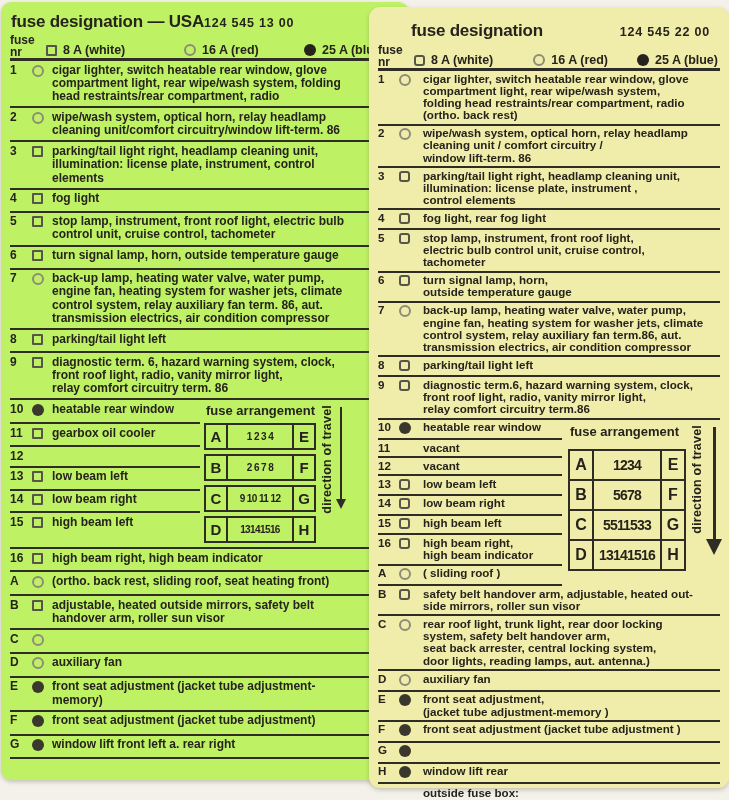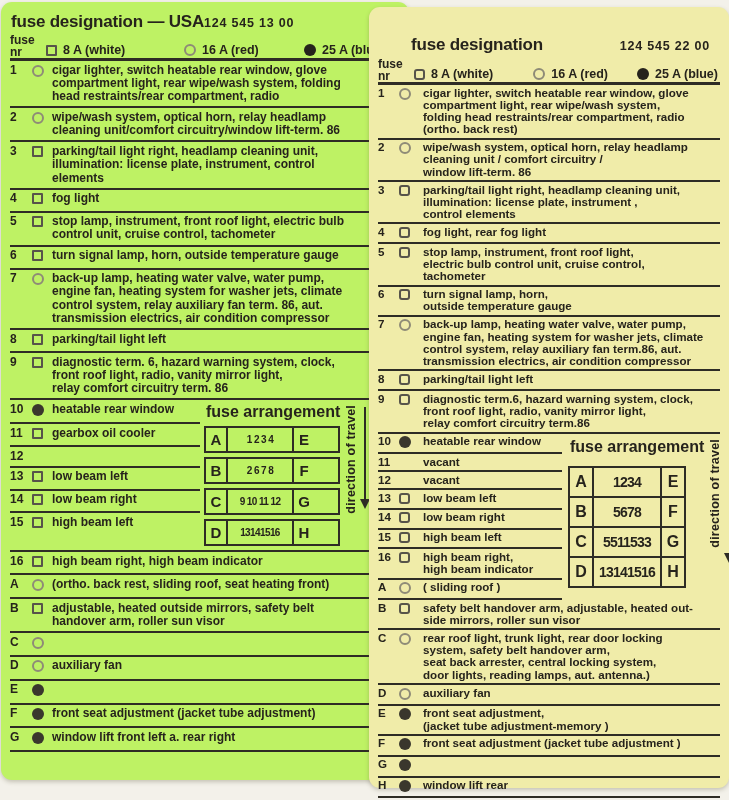--- a/index.html
+++ b/index.html
@@ -10,21 +10,21 @@
     font-weight:700;color:#26231c;
   }
   .card{position:absolute;box-sizing:border-box;border-radius:11px;
         box-shadow:0 2px 4px rgba(90,85,55,.3);padding:0 9px}
   .card-usa{left:1px;top:2px;width:408px;height:778px;background:#bef264}
   .card-std{left:369px;top:7px;width:360px;height:781px;background:#f0eca9}
 
   
   .hdr{display:flex;align-items:baseline}
   .card-usa .hdr{padding:10px 0 2px 1px}
-  .card-std .hdr{padding:28px 0 3px 33px}
+  .card-std .hdr{padding:14px 0 3px 33px}
   .title{font-size:17px;letter-spacing:-.2px;white-space:nowrap}
   .pn{font-size:12.5px;letter-spacing:.8px;white-space:nowrap}
   .card-usa .pn{}
   .card-std .pn{margin-left:auto;margin-right:10px}
 
   
   .legendrow{display:flex;align-items:flex-end;border-bottom:3px solid #2e2c25;padding-bottom:0}
   .fusenr{width:36px;font-size:12px;line-height:12px;white-space:pre-line}
   .legend{flex:1;display:flex;align-items:center;padding-bottom:1px}
   .legend-item{display:flex;align-items:center;font-size:12.5px;white-space:nowrap}
@@ -55,21 +55,21 @@
   .sidewrap{display:flex}
   .card-usa .sidewrap{border-bottom:2px solid #2e2c25}
   .side-left{width:190px;flex:none}
   .card-std .side-left{width:184px}
   .card-usa .side-left .row:last-child{border-bottom:none}
   .side-left .row .txt{white-space:pre-line}
 
   .fa{flex:1;display:flex;align-items:flex-start;padding:2px 0 0 4px}
   .card-std .fa{padding-left:6px}
   .fa-main{flex:none}
-  .fa-title{font-size:16px;margin:1px 0 5px 2px;white-space:nowrap}
+  .fa-title{font-size:13px;margin:1px 0 5px 2px;white-space:nowrap}
   .card-std .fa-title{margin:2px 0 10px 2px}
   .fa-row{display:flex;align-items:stretch}
   .fa-rows .fa-row{border:2px solid #2e2c25;margin-bottom:4px;height:23px}
   .fa-grid{border:2px solid #2e2c25;display:inline-block}
   .fa-grid .fa-row{border-bottom:2px solid #2e2c25;height:28px}
   .fa-grid .fa-row:last-child{border-bottom:none}
   .fa-cell{display:flex;align-items:center;justify-content:center;box-sizing:border-box}
   .fa-l{width:22px;font-size:15px;border-right:2px solid #2e2c25}
   .fa-m{width:64px;font-size:10px;letter-spacing:-.6px;white-space:nowrap}
   .fa-r{width:22px;font-size:15px;border-left:2px solid #2e2c25}
@@ -269,20 +269,22 @@
         <span class="symc"><span class="sym sym-circle"></span></span>
       </div>
       <div class="row">
         <span class="nr">D</span>
         <span class="symc"><span class="sym sym-circle"></span></span>
         <span class="txt">auxiliary fan</span>
       </div>
       <div class="row">
         <span class="nr">E</span>
         <span class="symc"><span class="sym sym-dot"></span></span>
+        <span class="txt">front seat adjustment (jacket tube adjustment-
+memory)</span>
       </div>
       <div class="row">
         <span class="nr">F</span>
         <span class="symc"><span class="sym sym-dot"></span></span>
         <span class="txt">front seat adjustment (jacket tube adjustment)</span>
       </div>
       <div class="row">
         <span class="nr">G</span>
         <span class="symc"><span class="sym sym-dot"></span></span>
         <span class="txt">window lift front left a. rear right</span>

